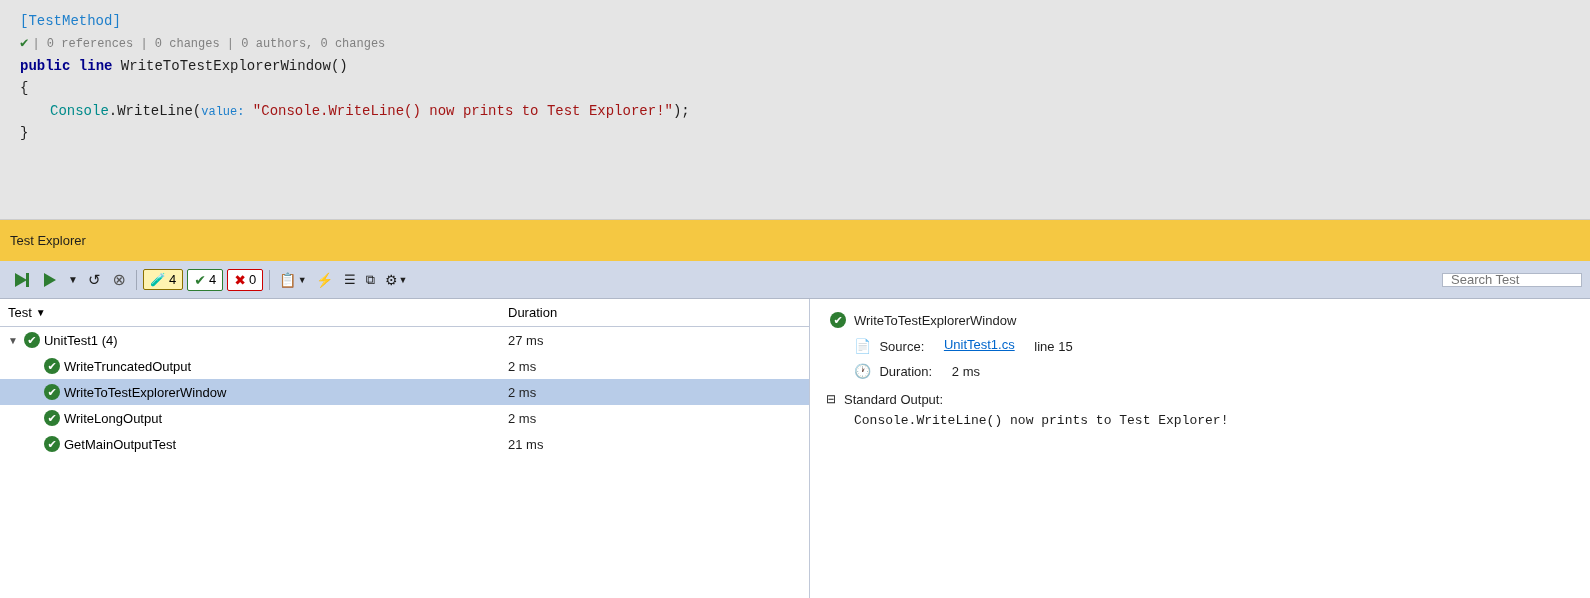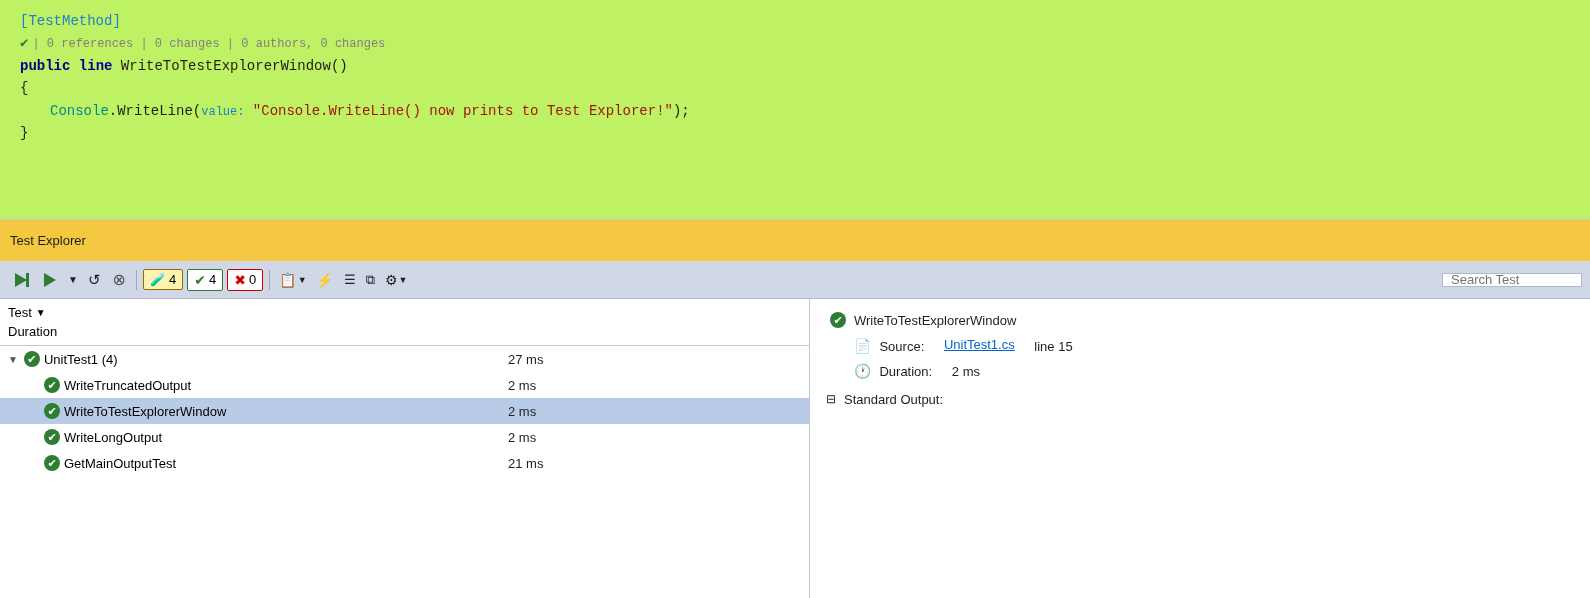--- a/index.html
+++ b/index.html
@@ -1,20 +1,20 @@
 <!DOCTYPE html>
 <html><head>
   <meta charset="utf-8">
   <style>
     * { margin: 0; padding: 0; box-sizing: border-box; }
     body { font-family: 'Consolas', 'Courier New', monospace; background: #fff; width: 1590px; height: 598px; overflow: hidden; }
 
     
     .code-area {
-      background: #bef264;
+      background: #e5e5e5;
       padding: 10px 20px 10px 20px;
       height: 220px;
       border-bottom: 1px solid #ccc;
       font-size: 14px;
       line-height: 1.6;
     }
     .code-line { display: flex; align-items: baseline; }
     .kw-bracket { color: #1e7fcb; }
     .kw-blue { color: #00008b; font-weight: bold; }
     .kw-teal { color: #008b8b; }
@@ -127,21 +127,20 @@
       background: #fff;
     }
 
     .test-list-header {
       display: flex;
       border-bottom: 1px solid #c0c8d8;
       background: #fff;
       padding: 4px 0;
       font-family: 'Segoe UI', sans-serif;
       font-size: 13px;
-      flex-direction: column;
     }
     .col-test {
       width: 500px;
       padding: 2px 8px;
       display: flex;
       align-items: center;
       gap: 4px;
       cursor: pointer;
     }
     .col-duration {
@@ -439,17 +438,18 @@
         <span class="detail-text">Duration:</span>
         &nbsp;
         <span class="detail-text">2 ms</span>
       </div>
 
       <div class="standard-output-section">
         <div class="output-header">
           <span style="font-size: 12px; color: #1e1e1e; margin-top:2px; cursor: pointer;">⊟</span>
           <span class="detail-text">Standard Output:</span>
         </div>
+        <div class="output-content">Console.WriteLine() now prints to Test Explorer!</div>
       </div>
     </div>
 
   </div>
 </div>
 
 </body></html>

